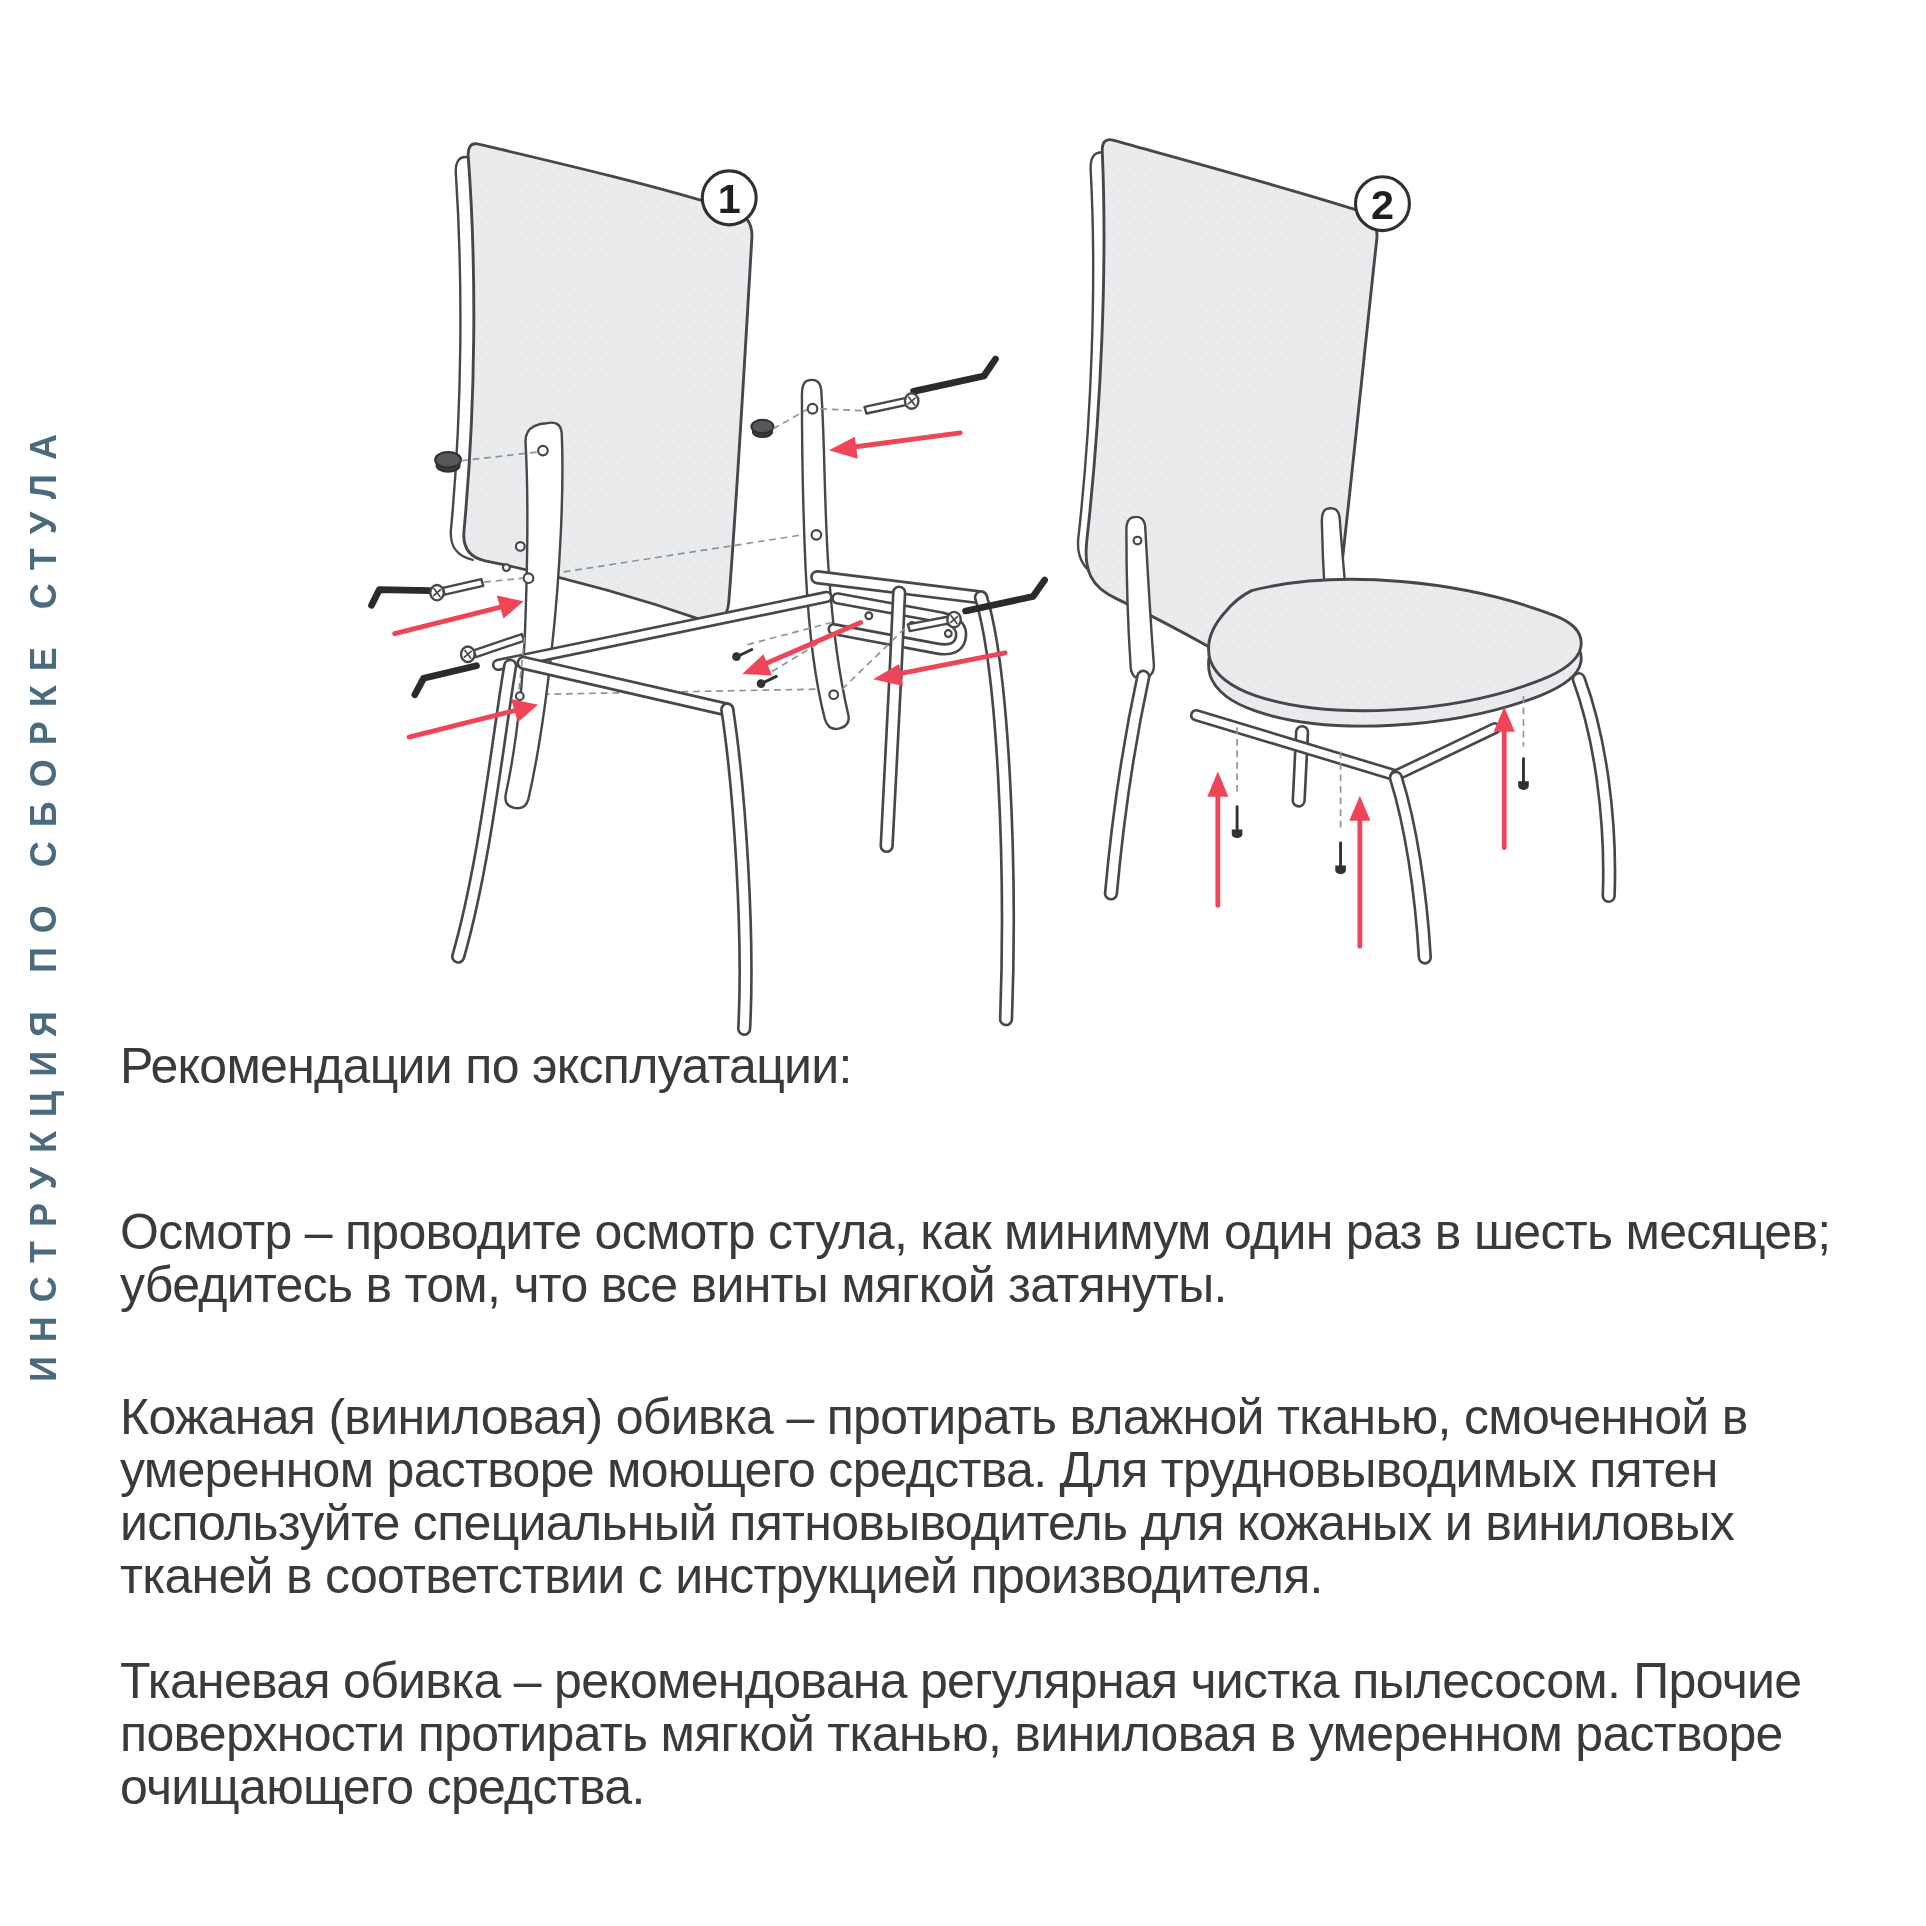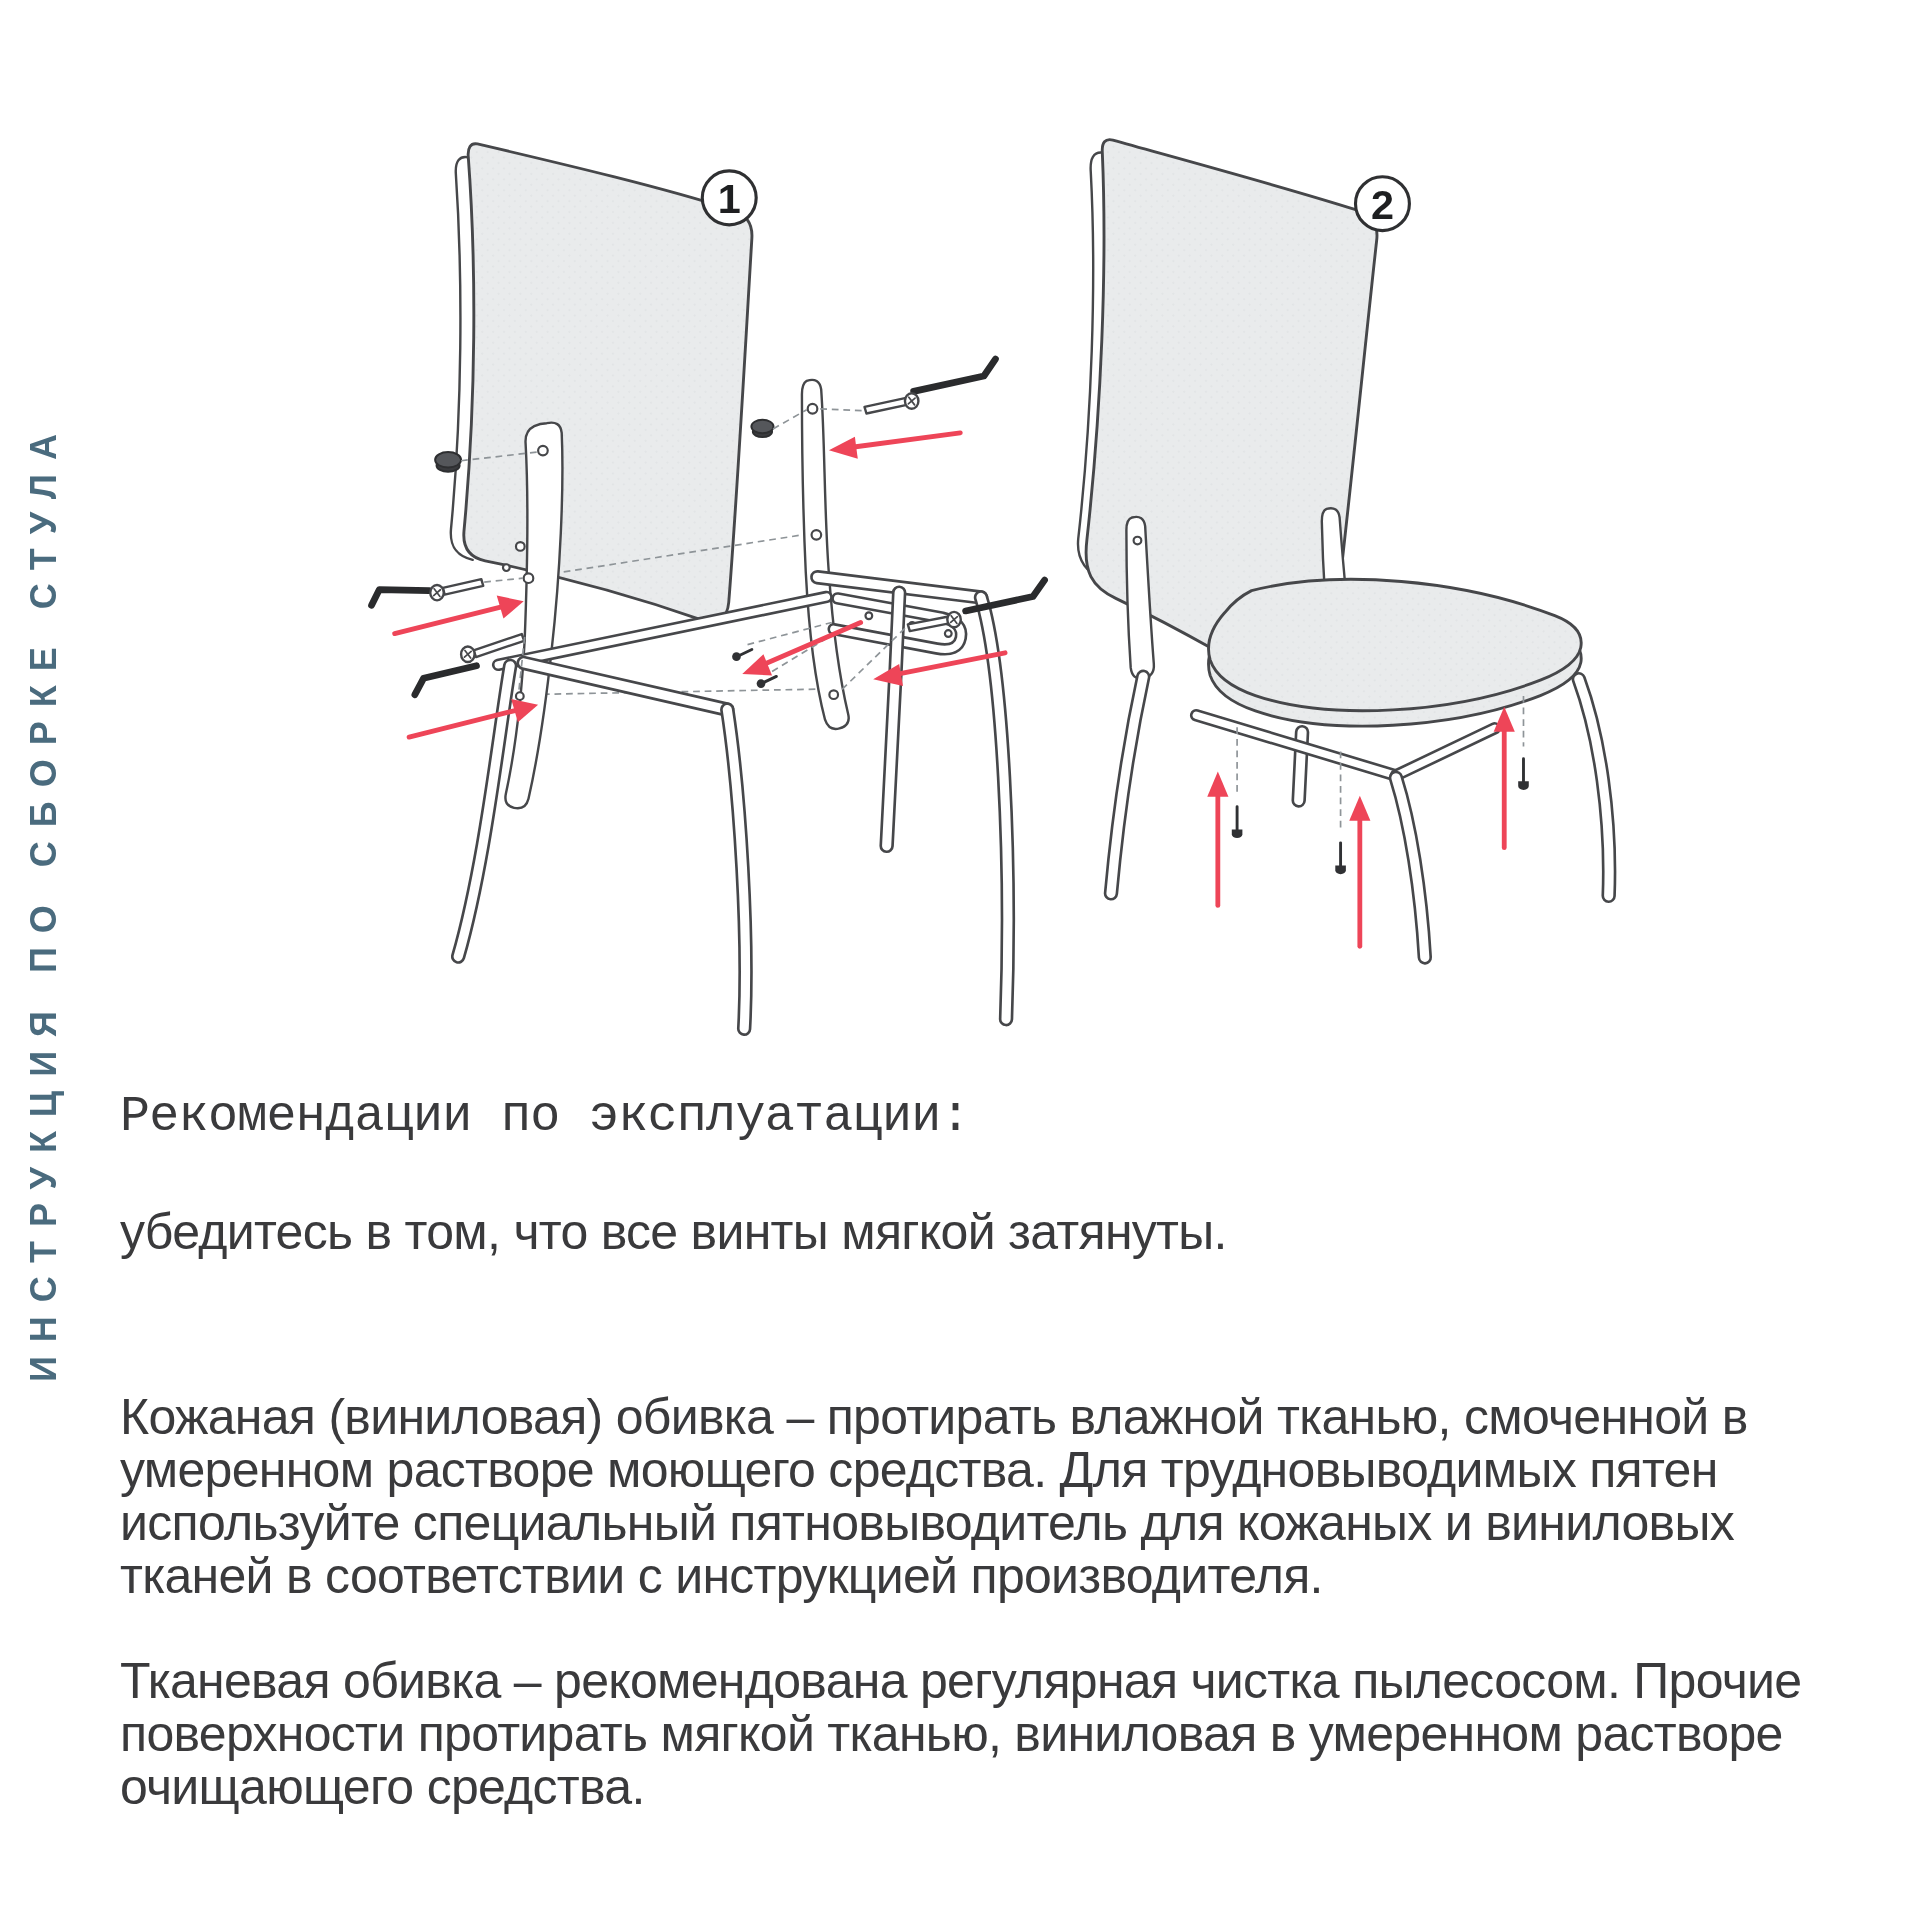--- a/index.html
+++ b/index.html
@@ -12,21 +12,21 @@
     writing-mode:vertical-rl;transform:rotate(180deg);
     font-size:36px;font-weight:bold;letter-spacing:14px;
     color:var(--c-sidebar,#4a6b7e);text-align:center;white-space:nowrap;
   }
 
   
   .body-text{
     position:absolute;left:120px;color:var(--c-text,#3a3a3c);
     font-size:50px;line-height:53px;letter-spacing:-0.7px;white-space:nowrap;
   }
-  #heading{top:1090px;font-family:Liberation Mono, monospace;}
+  #heading{top:1040px;}
   #p1{top:1206px;}
   #p2{top:1378px;margin-top:13px;}
   #p3{top:1655px;}
 
   svg{position:absolute;overflow:visible;}
   #diagram1{left:308px;top:111px;}
   #diagram2{left:1059px;top:111px;}
 
   .panel{fill:url(#tex1);stroke:var(--c-outline,#46474a);stroke-width:6;stroke-linejoin:round;}
   .panel2{fill:url(#tex2);stroke:var(--c-outline,#46474a);stroke-width:6;stroke-linejoin:round;}
@@ -275,20 +275,21 @@
     </g>
 
     <g>
       <circle class="badge-circle" cx="672" cy="192" r="56"></circle>
       <text class="badge-num" x="672" y="224">2</text>
     </g>
   </svg>
 
   <div class="body-text" id="heading">Рекомендации по эксплуатации:</div>
   <div class="body-text" id="p1">
+      <div>Осмотр – проводите осмотр стула, как минимум один раз в шесть месяцев;</div>
       <div>убедитесь в том, что все винты мягкой затянуты.</div>
     </div>
   <div class="body-text" id="p2">
       <div>Кожаная (виниловая) обивка – протирать влажной тканью, смоченной в</div>
       <div>умеренном растворе моющего средства. Для трудновыводимых пятен</div>
       <div>используйте специальный пятновыводитель для кожаных и виниловых</div>
       <div>тканей в соответствии с инструкцией производителя.</div>
     </div>
   <div class="body-text" id="p3">
       <div>Тканевая обивка – рекомендована регулярная чистка пылесосом. Прочие</div>

